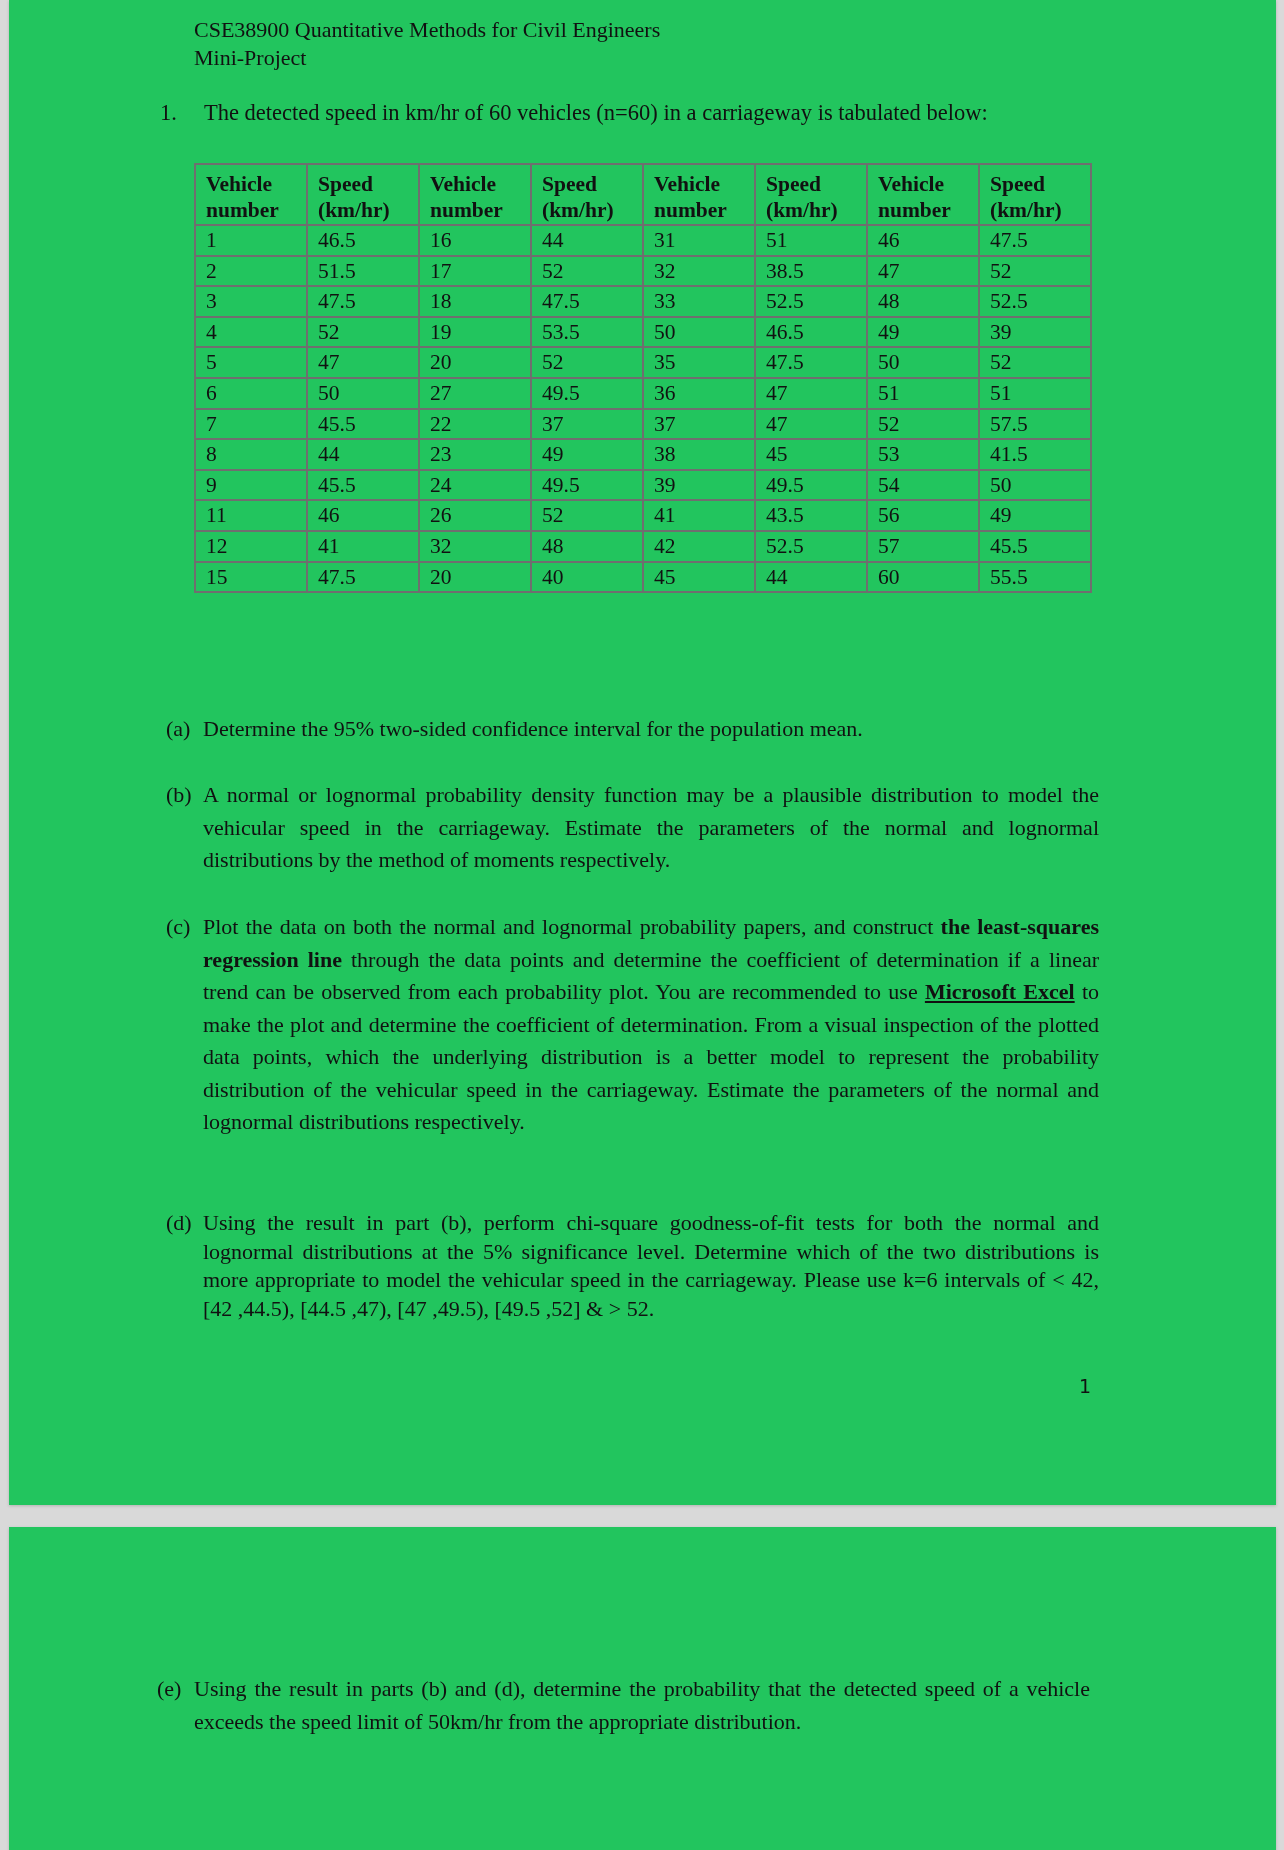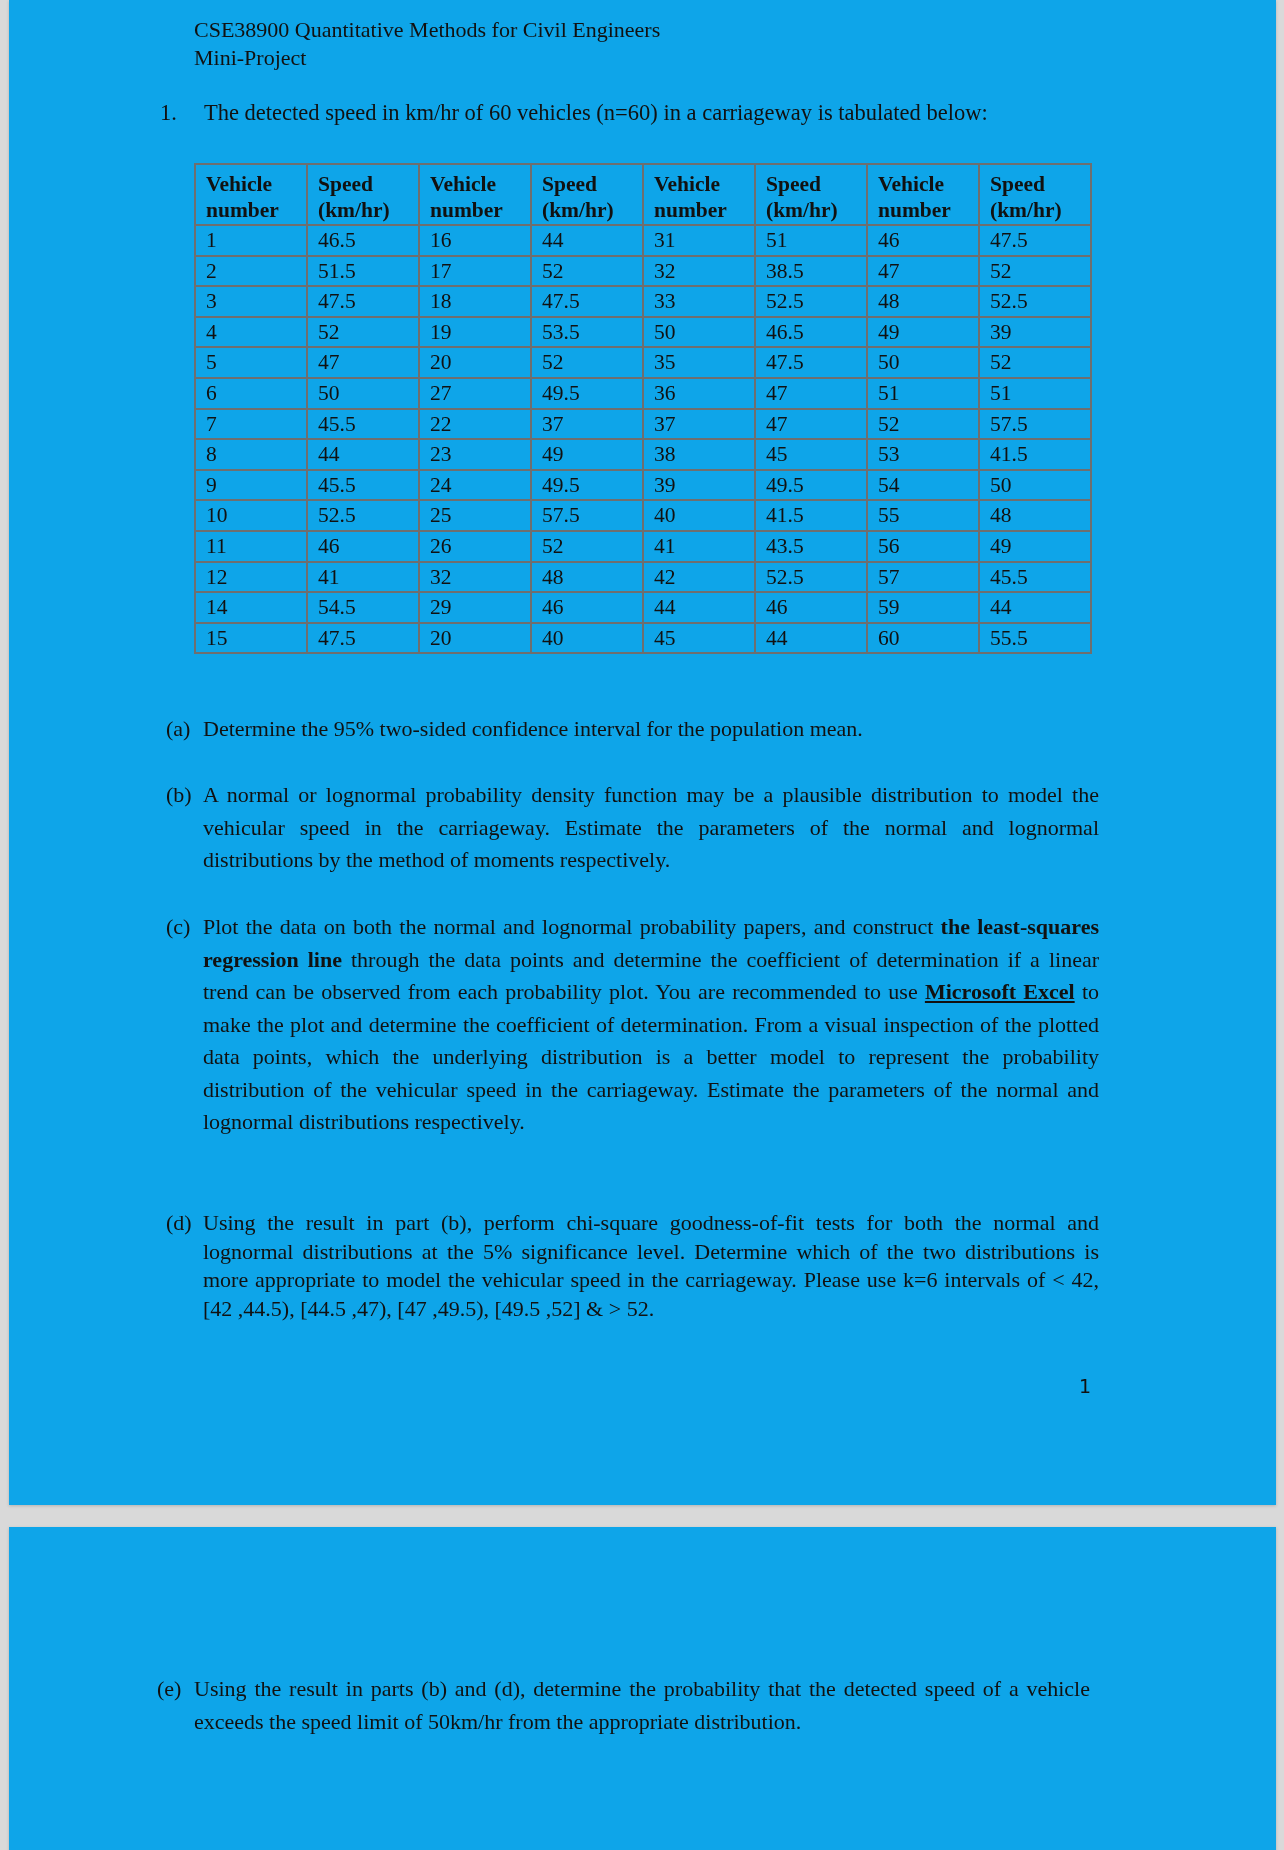--- a/index.html
+++ b/index.html
@@ -5,21 +5,21 @@
     html, body { margin: 0; padding: 0; }
     body {
       width: 1284px; height: 1850px; overflow: hidden;
       background: #d9d9d9;
       font-family: "Liberation Serif", "DejaVu Serif", serif;
       color: #111;
       position: relative;
     }
     .page {
       position: absolute; left: 9px; width: 1267px;
-      background: #0ea5e9;
+      background: #22c55e;
       box-shadow: 0 1px 3px rgba(0,0,0,0.18);
     }
     #page1 { top: 0; height: 1505px; }
     #page2 { top: 1527px; height: 340px; }
 
     .hdr { position: absolute; left: 185px; font-size: 22px; line-height: 28px; }
     #course-title { top: 16px; }
     #mini-project { top: 44px; }
 
     .q1 { position: absolute; top: 100px; left: 151px; font-size: 22.5px; width: 1000px; }
@@ -165,60 +165,40 @@
           <td>9</td>
           <td>45.5</td>
           <td>24</td>
           <td>49.5</td>
           <td>39</td>
           <td>49.5</td>
           <td>54</td>
           <td>50</td>
         </tr>
         <tr>
-          <td>10</td>
-          <td>52.5</td>
-          <td>25</td>
-          <td>57.5</td>
-          <td>40</td>
-          <td>41.5</td>
-          <td>55</td>
-          <td>48</td>
-        </tr>
-        <tr>
           <td>11</td>
           <td>46</td>
           <td>26</td>
           <td>52</td>
           <td>41</td>
           <td>43.5</td>
           <td>56</td>
           <td>49</td>
         </tr>
         <tr>
           <td>12</td>
           <td>41</td>
           <td>32</td>
           <td>48</td>
           <td>42</td>
           <td>52.5</td>
           <td>57</td>
           <td>45.5</td>
         </tr>
         <tr>
-          <td>14</td>
-          <td>54.5</td>
-          <td>29</td>
-          <td>46</td>
-          <td>44</td>
-          <td>46</td>
-          <td>59</td>
-          <td>44</td>
-        </tr>
-        <tr>
           <td>15</td>
           <td>47.5</td>
           <td>20</td>
           <td>40</td>
           <td>45</td>
           <td>44</td>
           <td>60</td>
           <td>55.5</td>
         </tr>
       </tbody>

